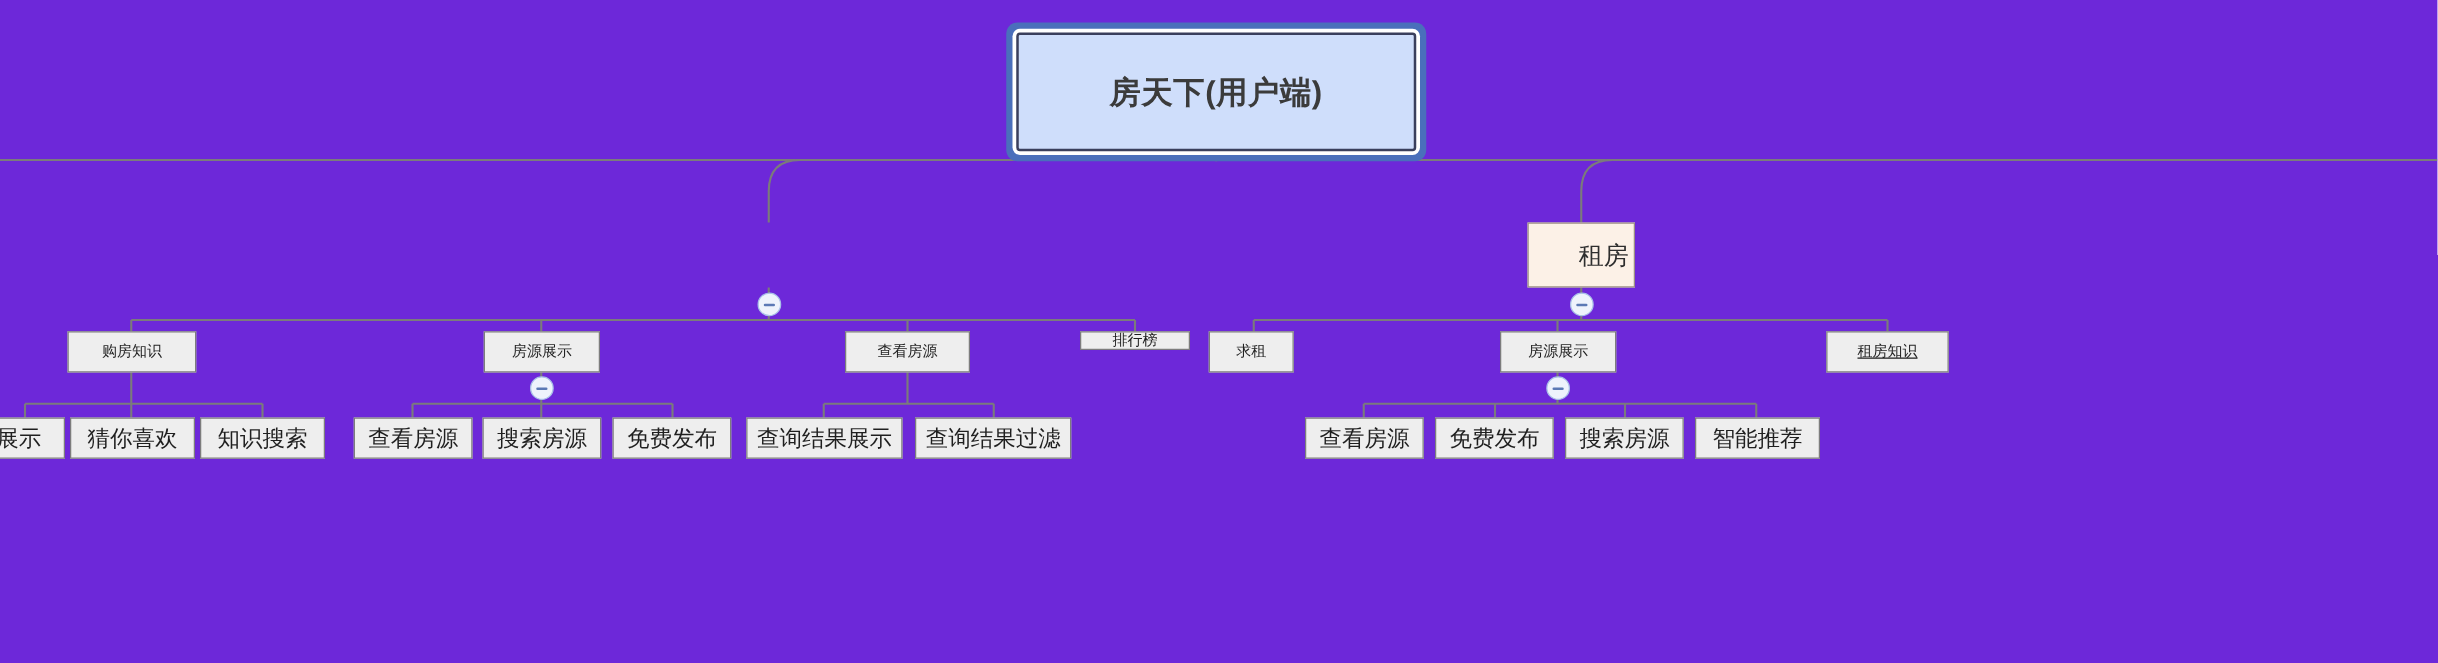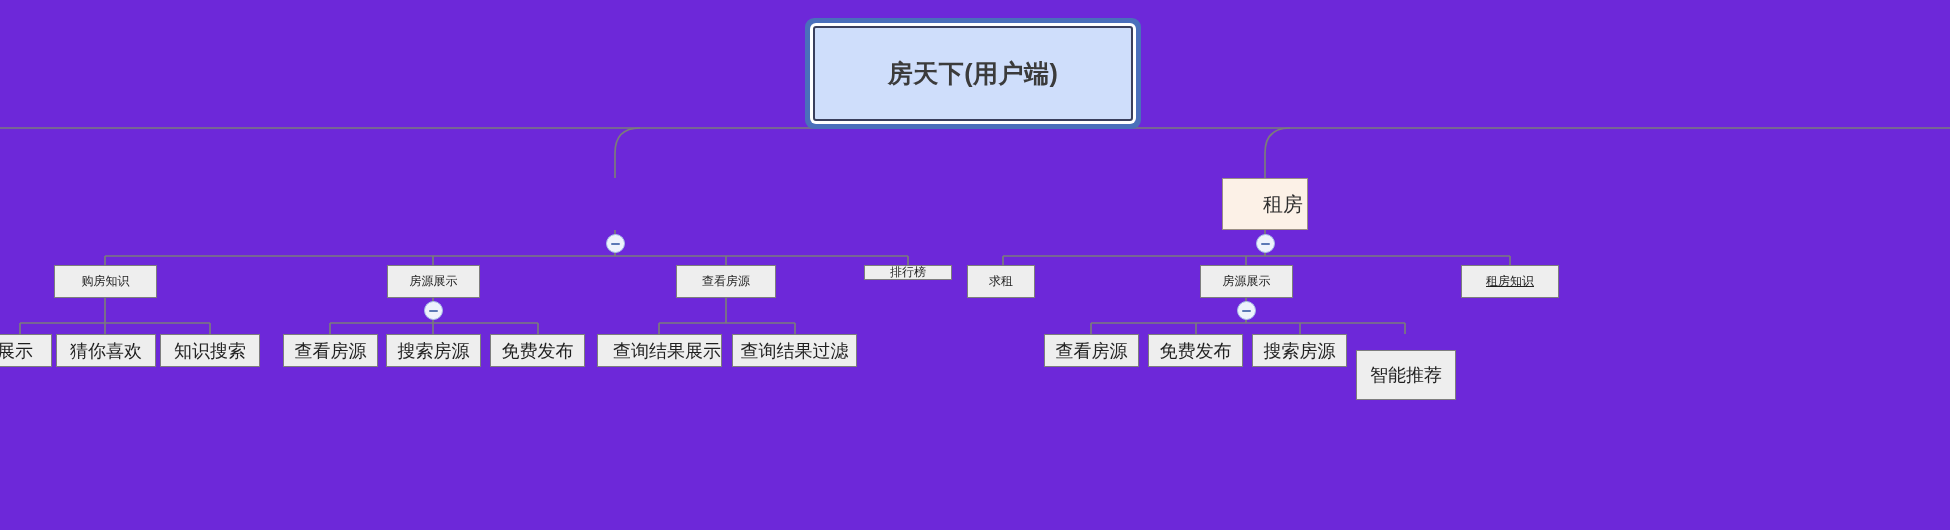--- a/index.html
+++ b/index.html
@@ -212,37 +212,37 @@
   </div>
 
   <div class="node leaf" style="left:386px; top:334px; width:95px; height:33px;">
     <span>搜索房源</span>
   </div>
 
   <div class="node leaf" style="left:490px; top:334px; width:95px; height:33px;">
     <span>免费发布</span>
   </div>
 
-  <div class="node leaf" style="left:597px; top:334px; width:125px; height:33px;justify-content:flex-end;">
+  <div class="node leaf" style="left:597px; top:334px; width:125px; height:33px;">
     <span>查询结果展示</span>
   </div>
 
   <div class="node leaf" style="left:732px; top:334px; width:125px; height:33px;">
     <span>查询结果过滤</span>
   </div>
 
   <div class="node leaf" style="left:1044px; top:334px; width:95px; height:33px;">
     <span>查看房源</span>
   </div>
 
   <div class="node leaf" style="left:1148px; top:334px; width:95px; height:33px;">
     <span>免费发布</span>
   </div>
 
   <div class="node leaf" style="left:1252px; top:334px; width:95px; height:33px;">
     <span>搜索房源</span>
   </div>
 
-  <div class="node leaf" style="left:1356px; top:350px; width:100px; height:50px;">
+  <div class="node leaf" style="left:1356px; top:334px; width:100px; height:33px;">
     <span>智能推荐</span>
   </div>
 
 </div>
 
 </body></html>

